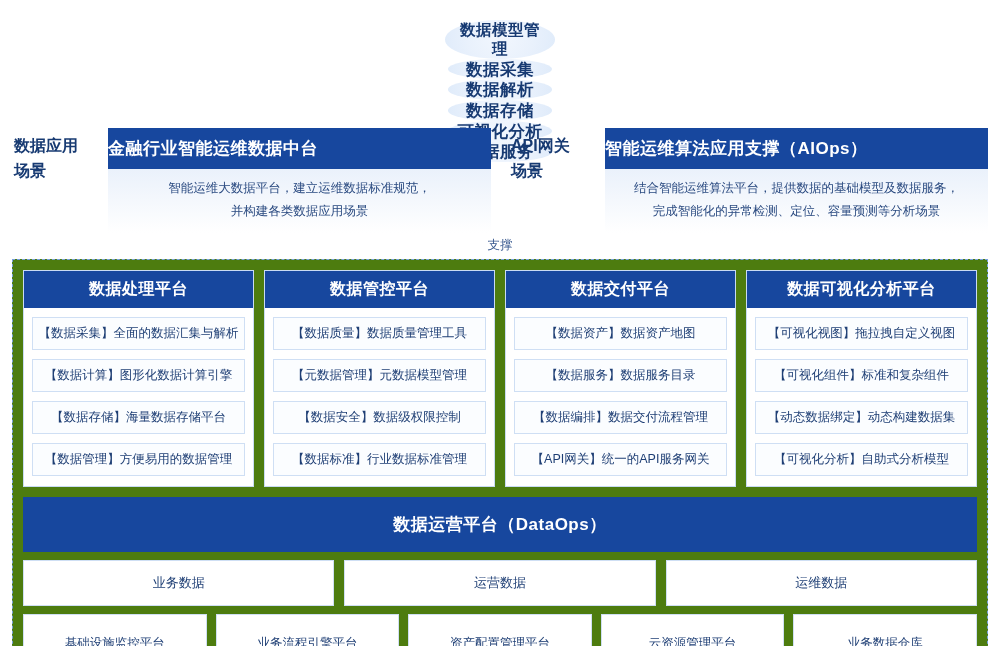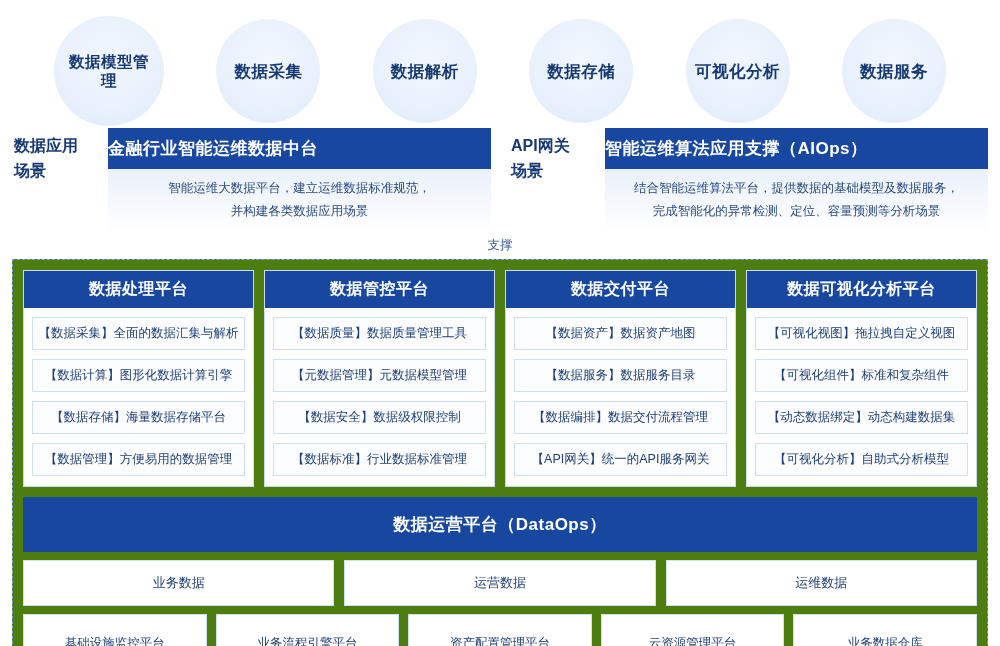--- a/index.html
+++ b/index.html
@@ -21,20 +21,21 @@
   }
 
   
   .bubbles {
     display: flex;
     justify-content: space-between;
     align-items: center;
     padding: 20px 54px 0 54px;
     box-sizing: border-box;
     height: 122px;
+    flex-direction: column;
   }
   .bubble {
     width: 104px;
     height: 104px;
     border-radius: 50%;
     background: radial-gradient(circle at 50% 40%, #f2f7fe 0%, #e9f1fc 55%, #dfebfa 100%);
     display: flex;
     align-items: center;
     justify-content: center;
     text-align: center;

